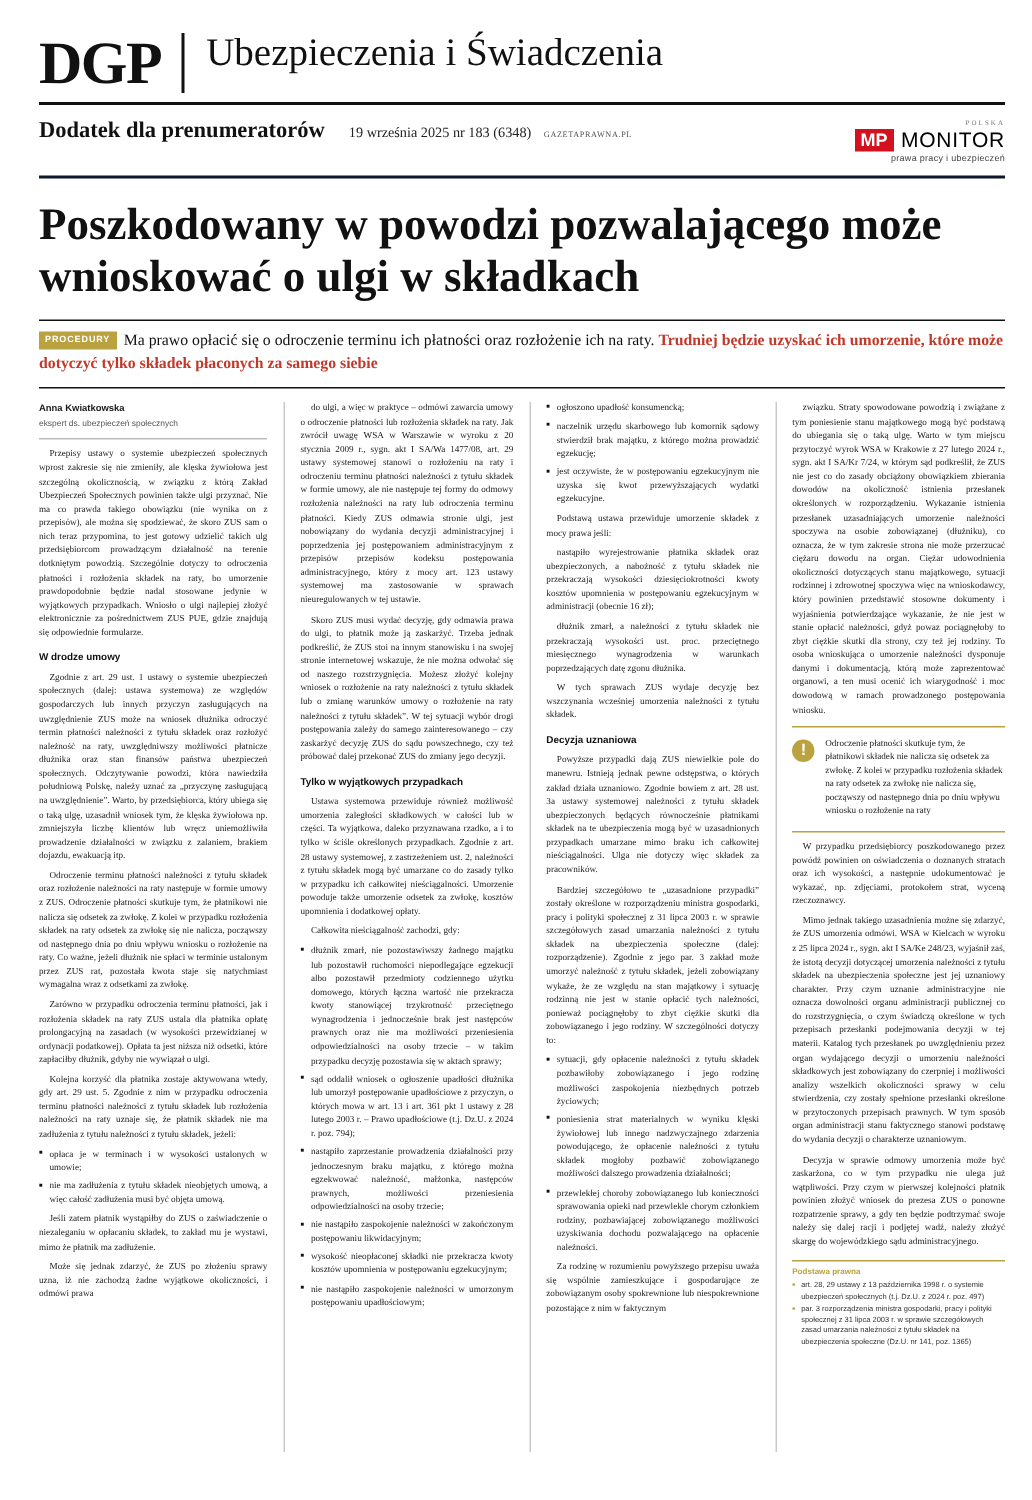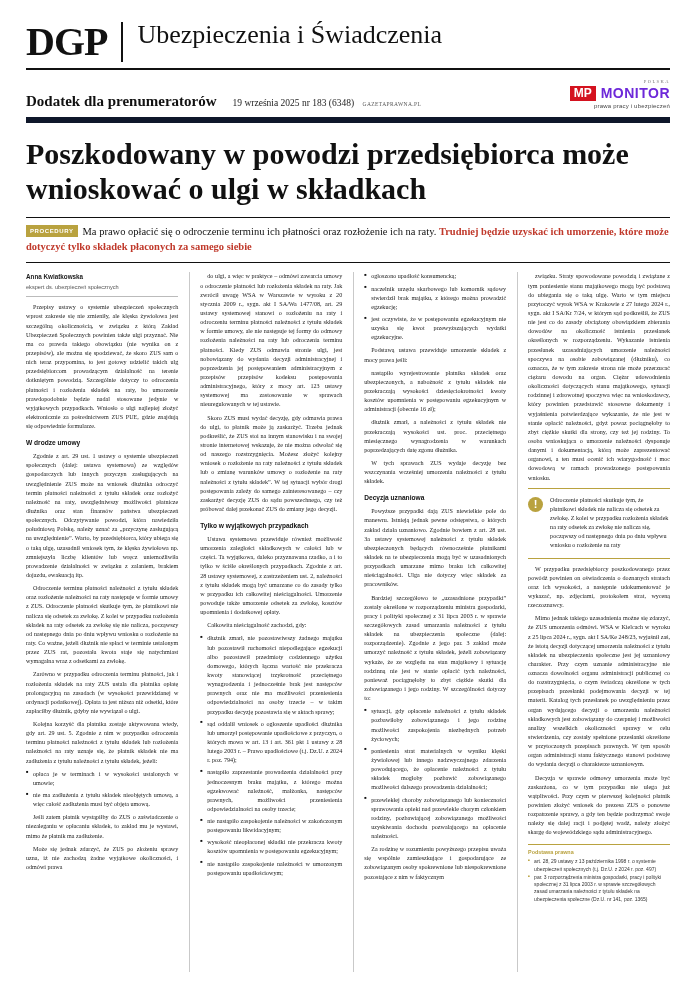--- a/index.html
+++ b/index.html
@@ -43,24 +43,23 @@
   }
   .mast-title {
     font-family: "Liberation Serif", serif;
     font-size: 26px;
     line-height: 1;
     color: #111;
     white-space: nowrap;
   }
   .sub-row {
     display: flex;
-    align-items: flex-end;
     justify-content: space-between;
     padding-top: 9px;
-    border-bottom: 6px solid #0f172a;
+    border-bottom: 2px solid #0f172a;
     padding-bottom: 7px;
   }
   .sub-left {
     display: flex;
     align-items: baseline;
     gap: 16px;
   }
   .sub-title {
     font-size: 15px;
     font-weight: bold;
@@ -97,24 +96,24 @@
     background: #d4121f;
     color: #fff;
     font-family: "Liberation Sans", sans-serif;
     font-weight: bold;
     font-size: 12px;
     padding: 1px 4px 2px 4px;
     line-height: 1;
   }
   .monitor-word {
     font-family: "Liberation Sans", sans-serif;
-    font-weight: bold;
+    font-weight: normal;
     font-size: 14px;
     letter-spacing: 0.5px;
-    color: #6d28d9;
+    color: #000000;
   }
   .monitor-sub {
     font-family: "Liberation Sans", sans-serif;
     font-size: 6px;
     color: #444;
     letter-spacing: 0.2px;
     margin-top: 2px;
   }
   
   .headline {
@@ -273,21 +272,21 @@
     <div class="monitor-box">
       <div class="polska">POLSKA</div>
       <div class="monitor-line">
         <span class="mp-badge">MP</span>
         <span class="monitor-word">MONITOR</span>
       </div>
       <div class="monitor-sub">prawa pracy i ubezpieczeń</div>
     </div>
   </div>
 
-  <h1 class="headline">Poszkodowany w powodzi przedsiębiorca może wnioskować o ulgi w składkach</h1>
+  <h1 class="headline">Poszkodowany w powodzi pozwalającego może wnioskować o ulgi w składkach</h1>
 
   <div class="lead">
     <span class="tag">PROCEDURY</span><span>Ma prawo opłacić się o odroczenie terminu ich płatności oraz rozłożenie ich na raty.</span> <span class="red">Trudniej będzie uzyskać ich umorzenie, które może dotyczyć tylko składek płaconych za samego siebie</span>
   </div>
 
   <div class="cols" id="columns">
       <div class="col">
         <div class="byline-name">Anna Kwiatkowska</div>
         <div class="byline-role">ekspert ds. ubezpieczeń społecznych</div>
         <p class="ind">Przepisy ustawy o systemie ubezpieczeń społecznych wprost zakresie się nie zmieniły, ale klęska żywiołowa jest szczególną okolicznością, w związku z którą Zakład Ubezpieczeń Społecznych powinien także ulgi przyznać. Nie ma co prawda takiego obowiązku (nie wynika on z przepisów), ale można się spodziewać, że skoro ZUS sam o nich teraz przypomina, to jest gotowy udzielić takich ulg przedsiębiorcom prowadzącym działalność na terenie dotkniętym powodzią. Szczególnie dotyczy to odroczenia płatności i rozłożenia składek na raty, bo umorzenie prawdopodobnie będzie nadal stosowane jedynie w wyjątkowych przypadkach. Wniosło o ulgi najlepiej złożyć elektronicznie za pośrednictwem ZUS PUE, gdzie znajdują się odpowiednie formularze.</p>

